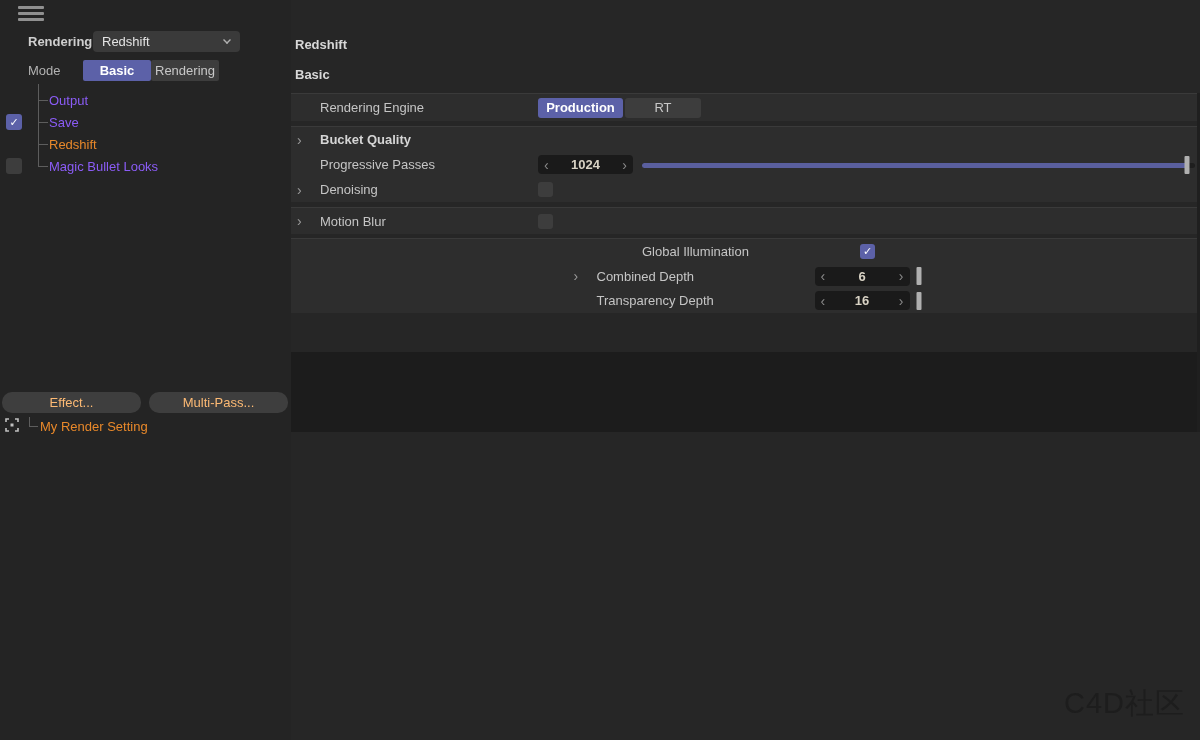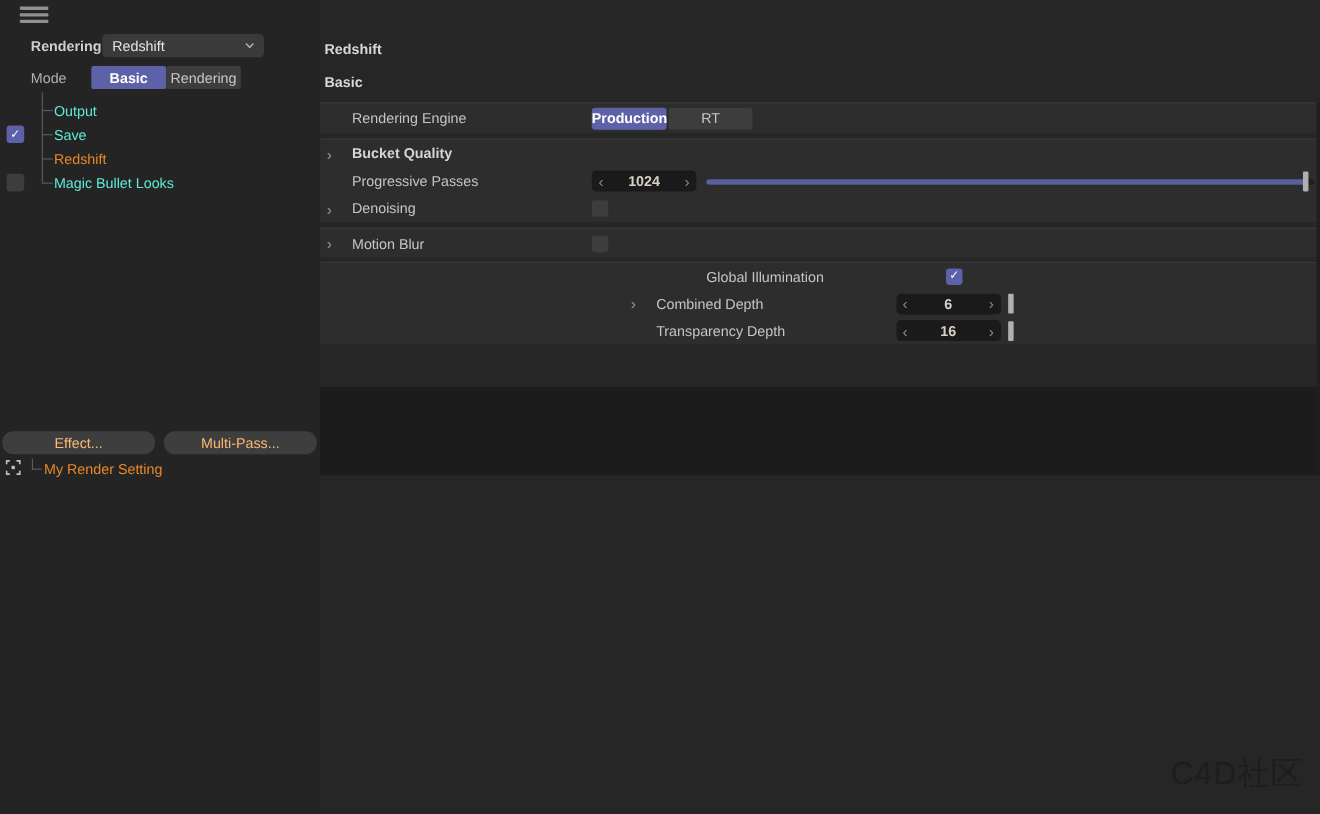--- a/index.html
+++ b/index.html
@@ -32,21 +32,21 @@
 
   .mode-label{position:absolute;left:28px;top:63px;font-size:13px;color:#b2b2b2;}
   .mode-tabs{position:absolute;left:83px;top:60px;display:flex;}
   .tab{width:68px;height:21px;background:var(--btn-bg);color:#c8c8c8;font-size:13px;border:none;
     display:flex;align-items:center;justify-content:center;cursor:pointer;border-radius:2px;}
   .tab[data-selected="true"]{background:var(--accent);color:#fff;font-weight:bold;}
 
   .tree-vline{position:absolute;left:38px;top:84px;width:1px;height:82px;background:var(--line);}
   .tree-item{position:absolute;left:38px;height:22px;display:flex;align-items:center;cursor:pointer;}
   .tree-item .stub{width:10px;height:1px;background:var(--line);}
-  .tree-item .tree-label{font-size:13px;color:#5eead4;padding-left:1px;}
+  .tree-item .tree-label{font-size:13px;color:#8b5cf6;padding-left:1px;}
   .tree-item[data-selected="true"] .tree-label{color:var(--orange);}
 
   .checkbox{width:15px;height:15px;border-radius:3px;background:var(--btn-bg);display:flex;align-items:center;
     justify-content:center;font-size:11px;color:#fff;cursor:pointer;flex:0 0 auto;}
   .checkbox .check{visibility:hidden;line-height:1;}
   .checkbox[data-checked="true"]{background:var(--accent);}
   .checkbox[data-checked="true"] .check{visibility:visible;}
   .cb-left{position:absolute;width:16px;height:16px;}
   .cb-save{left:6px;top:114px;}
   .cb-mbl{left:6px;top:158px;}
@@ -80,21 +80,21 @@
   .row{display:flex;align-items:center;flex:1;padding-left:5px;}
   .chev{width:24px;color:#9a9a9a;font-size:14px;line-height:1;padding-left:1px;}
   .row-label{width:218px;font-size:13px;color:var(--label);}
   .row-label.bold{font-weight:bold;color:#d5d5d5;}
   .row-label.auto{width:auto;margin-right:7px;}
 
   .seg{display:flex;gap:2px;}
   .seg-btn{height:20px;border:none;border-radius:3px;background:var(--btn-bg);color:#c8c8c8;font-size:13px;
     font-family:"Liberation Sans",sans-serif;cursor:pointer;}
   .seg-btn[data-selected="true"]{background:var(--accent);color:#fff;font-weight:bold;}
-  .w72{width:68px;} .w76{width:76px;} .w65{width:65px;} .w71{width:71px;} .w63{width:63px;} .w75{width:75px;} .w67{width:67px;}
+  .w72{width:85px;} .w76{width:76px;} .w65{width:65px;} .w71{width:71px;} .w63{width:63px;} .w75{width:75px;} .w67{width:67px;}
 
   .spinner{width:95px;height:19px;background:var(--spinner-bg);border-radius:4px;display:flex;align-items:center;
     padding:0 6px;flex:0 0 auto;}
   .spin-arrow{color:#8a8a8a;font-size:14px;line-height:1;cursor:pointer;}
   .spin-value{flex:1;text-align:center;color:#d8d2c4;font-size:13px;font-weight:bold;cursor:text;}
 
   .slider{position:relative;flex:1;height:18px;margin-left:9px;margin-right:2px;cursor:pointer;}
   .slider-track{position:absolute;left:0;right:0;top:7px;height:5px;background:var(--track-bg);border-radius:3px;}
   .slider-fill{position:absolute;left:0;top:7px;height:5px;background:#5a5f9e;border-radius:3px;}
   .slider-handle{position:absolute;top:0;width:5px;height:18px;background:#b0b0b0;border-radius:1px;

